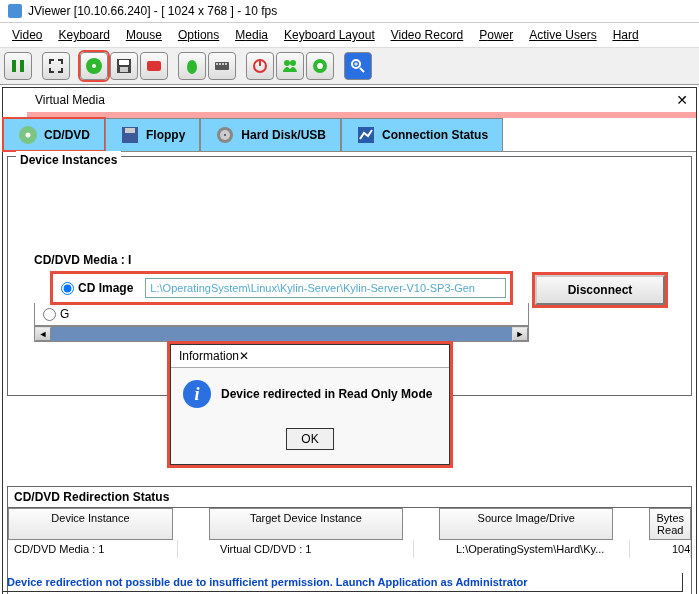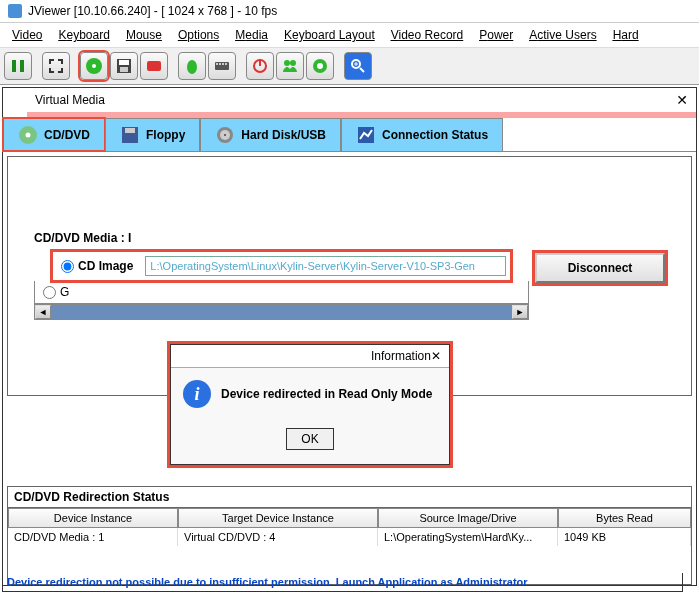--- a/index.html
+++ b/index.html
@@ -39,29 +39,29 @@
 .path-input { flex: 1; border: 1px solid #7a9; padding: 3px 4px; color: #5ac; background: #fff; font-size: 11px; }
 
 .btn-3d { border: 2px outset #ccc; background: linear-gradient(#f8f8f8,#e0e0e0); padding: 6px 18px; font-weight: bold; cursor: pointer; }
 .btn-3d.highlight { outline: 3px solid #e74c3c; outline-offset: 0; }
 
 .scrollbar-h { height: 16px; border: 1px solid #888; margin: 2px 18px 8px; display: flex; background: #6a8dbb; }
 .sb-arrow { width: 16px; background: linear-gradient(#eee,#ccc); border: 1px outset #ddd; display: flex; align-items: center; justify-content: center; font-size: 9px; }
 .sb-track { flex: 1; }
 
 .dialog { position: absolute; left: 170px; top: 344px; width: 280px; border: 1px solid #333; background: #f8f8f8; z-index: 10; outline: 3px solid #e74c3c; }
-.dlg-title { display: flex; justify-content: flex-end; padding: 4px 8px; border-bottom: 1px solid #aaa; background: #fff; }
+.dlg-title { display: flex; justify-content: flex-start; padding: 4px 8px; border-bottom: 1px solid #aaa; background: #fff; }
 .dlg-body { padding: 12px; display: flex; align-items: center; gap: 10px; }
 .info-icon { width: 28px; height: 28px; border-radius: 50%; background: #2a70e0; color: #fff; font-weight: bold; font-size: 18px; display: flex; align-items: center; justify-content: center; font-style: italic; font-family: serif; }
 .dlg-btnrow { text-align: center; padding: 8px 0 14px; }
 .ok-btn { border: 1px solid #333; padding: 3px 14px; cursor: pointer; background: #f0f0f0; }
 
 .redir-title { font-weight: bold; border: 1px solid #666; padding: 3px 6px; margin: 90px 4px 0; }
 .table { margin: 0 4px; border: 1px solid #666; border-top: none; }
-.table-hdr, .table-row { display: flex; }
+.table-hdr, .table-row { display: flex; gap: 36px; }
 .table-hdr > div { border: 1px solid #888; background: linear-gradient(#fdfdfd,#e8e8e8); padding: 3px 6px; text-align: center; font-size: 11px; }
 .table-row > div { padding: 3px 6px; font-size: 11px; border-right: 1px solid #ddd; overflow: hidden; white-space: nowrap; }
 .col1 { width: 170px; } .col2 { width: 200px; } .col3 { width: 180px; } .col4 { flex: 1; }
 .table-body { min-height: 56px; }
 
 .footer { position: absolute; bottom: 2px; left: 2px; right: 16px; color: #0645c4; font-size: 11px; padding: 3px 4px; font-weight: bold; border: 1px solid #333; border-top: none; }
 </style>
 </head>
 <body>
 
@@ -193,20 +193,21 @@
     <div class="tab">
       <span class="tab-icon"><svg width="20" height="20">
             <rect x="2" y="2" width="16" height="16" fill="#2a5aaa"></rect>
             <polyline points="4,14 8,8 12,11 16,5" fill="none" stroke="#fff" stroke-width="2"></polyline>
           </svg></span>
       <span style="font-weight:bold">Connection Status</span>
     </div>
   </div>
 
   <div class="fieldset" style="min-height:240px;position:relative">
+    <span class="fieldset-title">Device Instances</span>
     <div class="device-instances-body"></div>
 
     <div class="media-label">CD/DVD Media :  I</div>
 
     <div style="display:flex;align-items:flex-start;gap:6px;margin:0 18px">
       <div style="flex:1">
         <div class="media-row highlight">
           <div class="radio-row">
             <input type="radio" class="radio-input" checked="" style="">
             <span style="font-weight:bold">CD Image</span>
@@ -231,21 +232,21 @@
   <div class="table">
     <div class="table-hdr">
       <div class="col1">Device Instance</div>
       <div class="col2">Target Device Instance</div>
       <div class="col3">Source Image/Drive</div>
       <div class="col4">Bytes Read</div>
     </div>
     <div class="table-body">
       <div class="table-row">
         <div class="col1">CD/DVD Media :  1</div>
-        <div class="col2">Virtual CD/DVD : 4</div>
+        <div class="col2">Virtual CD/DVD : 1</div>
         <div class="col3">L:\OperatingSystem\Hard\Ky...</div>
         <div class="col4">1049 KB</div>
       </div>
     </div>
   </div>
 </div>
 
 <div class="dialog">
   <div class="dlg-title">
     <span>Information</span>

